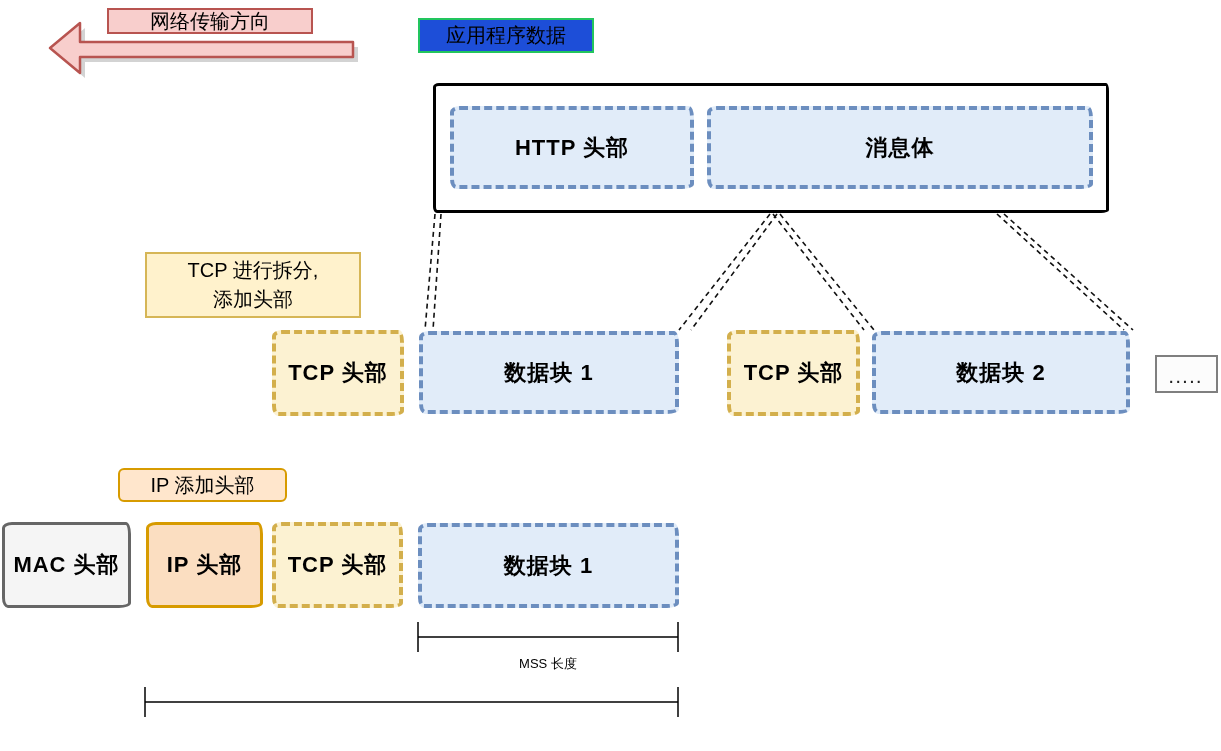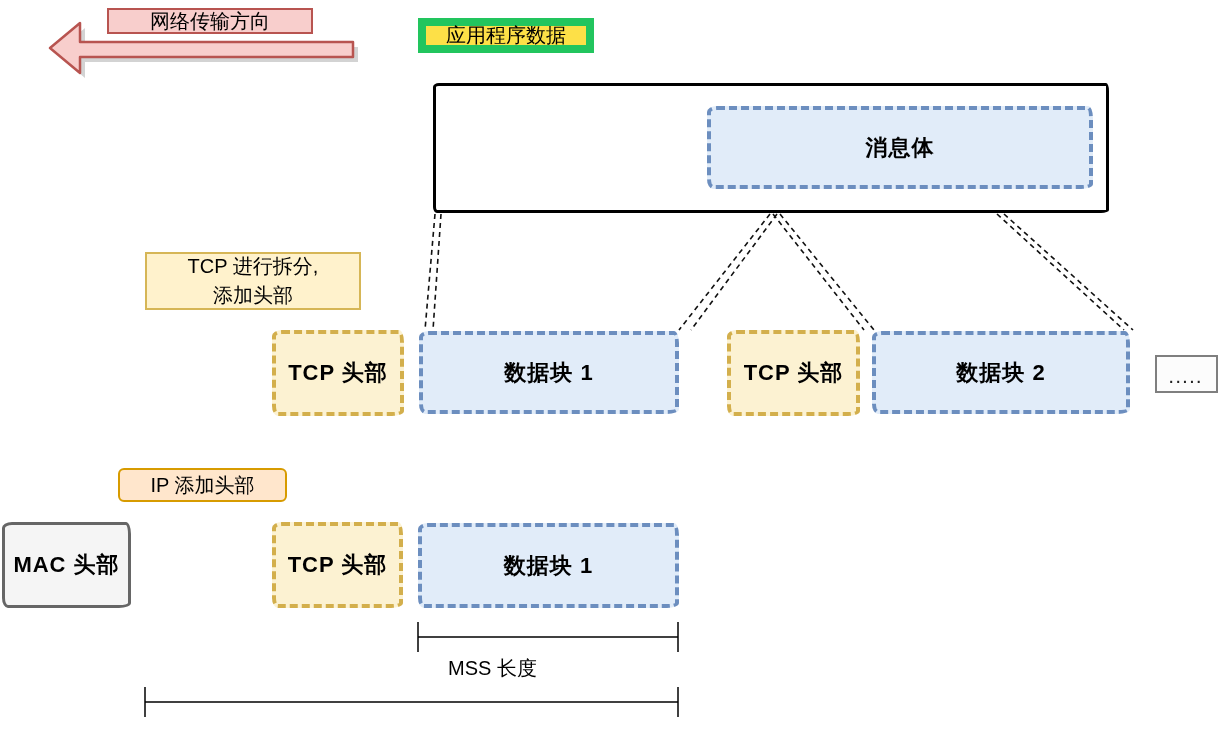--- a/index.html
+++ b/index.html
@@ -19,21 +19,21 @@
     align-items: center;
     justify-content: center;
     text-align: center;
   }
   
   .note {
     font-size: 20px;
     line-height: 1.45;
   }
   .note-red    { background: #F8CECC; border: 2px solid #B85450; }
-  .note-blue   { background: #fde047; border: 8px solid #22c55e; }
+  .note-blue   { background: #1d4ed8; border: 2px solid #22c55e; }
   .note-yellow { background: #FFF2CC; border: 2px solid #D6B656; }
   .note-orange { background: #FFE6CC; border: 2px solid #D79B00; }
   
   .cell {
     font-weight: bold;
     font-size: 22px;
     letter-spacing: 1px;
   }
   .cell-blue-dash   { background: #E1ECF9; border: 4px dashed #6C8EBF; }
   .cell-yellow-dash { background: #FCF2D2; border: 4px dashed #D3AF4C; }
@@ -50,21 +50,22 @@
     border: 2px solid #7F7F7F;
     font-size: 14px;
     font-weight: bold;
     letter-spacing: 3px;
     color: #222;
     align-items: flex-end;
     padding-bottom: 5px;
   }
   .measure-label {
     position: absolute;
-    font-size: 20px;
+    font-size: 13px;
+    text-align: center;
   }
   svg.overlay {
     position: absolute;
     left: 0; top: 0;
     pointer-events: none;
   }
 </style>
 </head>
 <body>
 
@@ -102,26 +103,29 @@
   <div class="box note note-red" style="left:107px; top:8px; width:206px; height:26px;">
     <span>网络传输方向</span>
   </div>
 
   <div class="box note note-blue" style="left:418px; top:18px; width:176px; height:35px;">
     <span>应用程序数据</span>
   </div>
 
   <div class="box big-frame" style="left:433px; top:83px; width:676px; height:130px;"></div>
 
+  <div class="box cell cell-blue-dash sketch" style="left:450px; top:106px; width:244px; height:83px;">
+    <span>HTTP 头部</span>
+  </div>
 
   <div class="box cell cell-blue-dash sketch" style="left:707px; top:106px; width:386px; height:83px;">
     <span>消息体</span>
   </div>
 
-  <div class="box note note-yellow" style="left:145px; top:252px; width:216px; height:58px; flex-direction:column;">
+  <div class="box note note-yellow" style="left:145px; top:252px; width:216px; height:66px; flex-direction:column;">
     <div>TCP 进行拆分,</div>
     <div>添加头部</div>
   </div>
 
   <div class="box cell cell-yellow-dash sketch" style="left:272px; top:330px; width:132px; height:86px;">
     <span>TCP 头部</span>
   </div>
   <div class="box cell cell-blue-dash sketch" style="left:419px; top:331px; width:260px; height:83px;">
     <span>数据块 1</span>
   </div>
@@ -137,20 +141,23 @@
     <span>.....</span>
   </div>
 
   <div class="box note note-orange" style="left:118px; top:468px; width:169px; height:34px;border-radius:6px;">
     <span>IP 添加头部</span>
   </div>
 
   <div class="box cell cell-gray-solid sketch" style="left:2px; top:522px; width:129px; height:86px;">
     <span>MAC 头部</span>
   </div>
+  <div class="box cell cell-orange-solid sketch" style="left:146px; top:522px; width:117px; height:86px;">
+    <span>IP 头部</span>
+  </div>
   <div class="box cell cell-yellow-dash sketch" style="left:272px; top:522px; width:131px; height:86px;">
     <span>TCP 头部</span>
   </div>
   <div class="box cell cell-blue-dash sketch" style="left:418px; top:523px; width:261px; height:85px;">
     <span>数据块 1</span>
   </div>
 
   <div class="measure-label" style="left:448px; top:655px; width:200px;">MSS 长度</div>
 
 </div>

